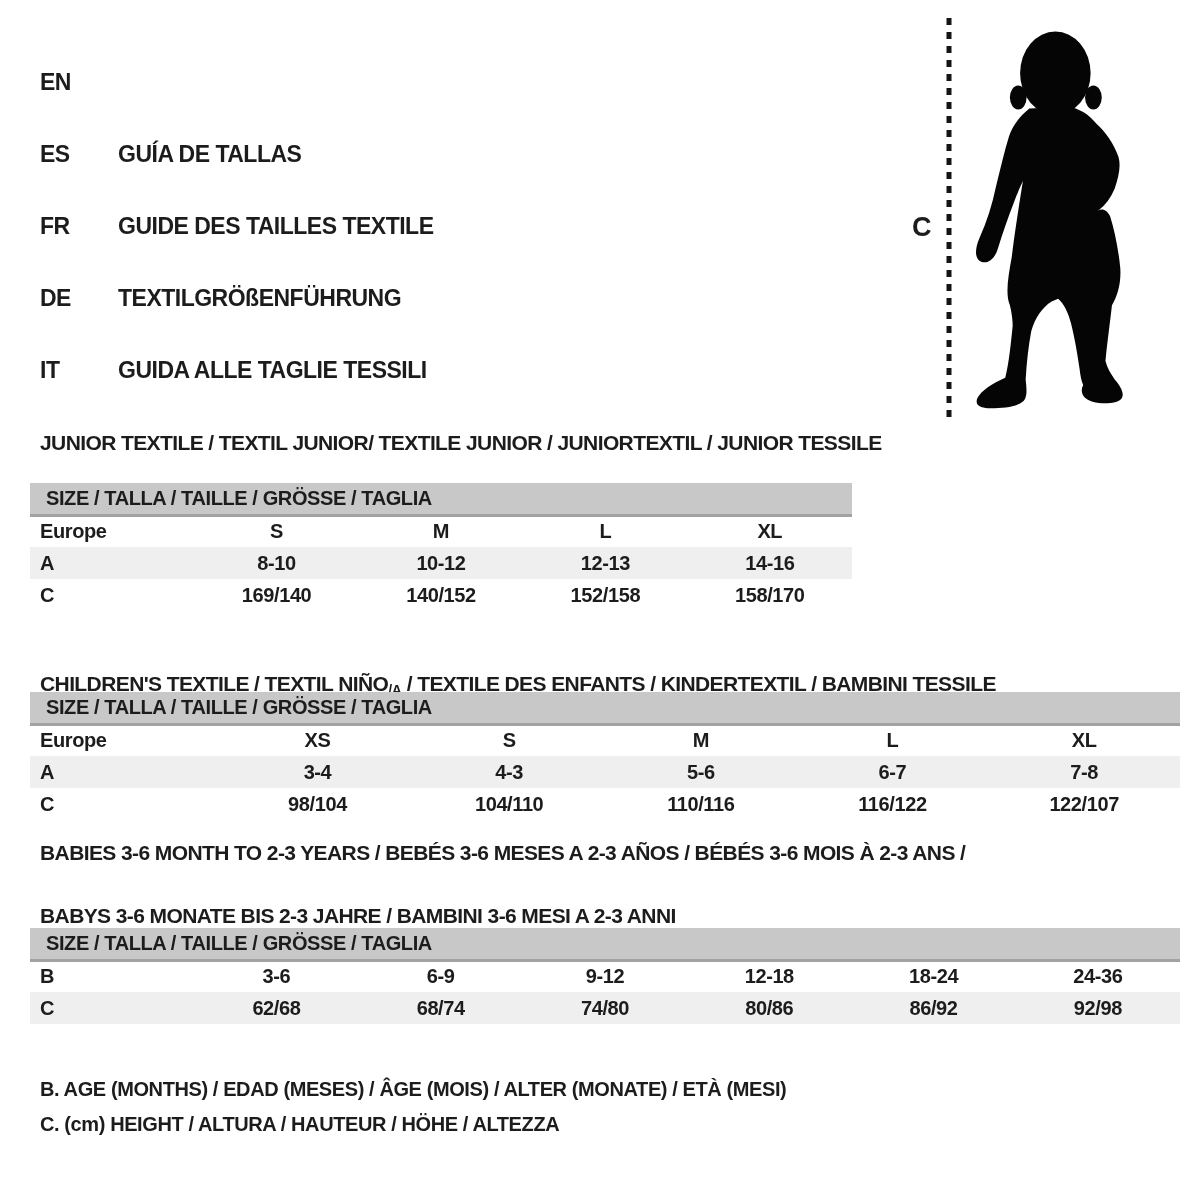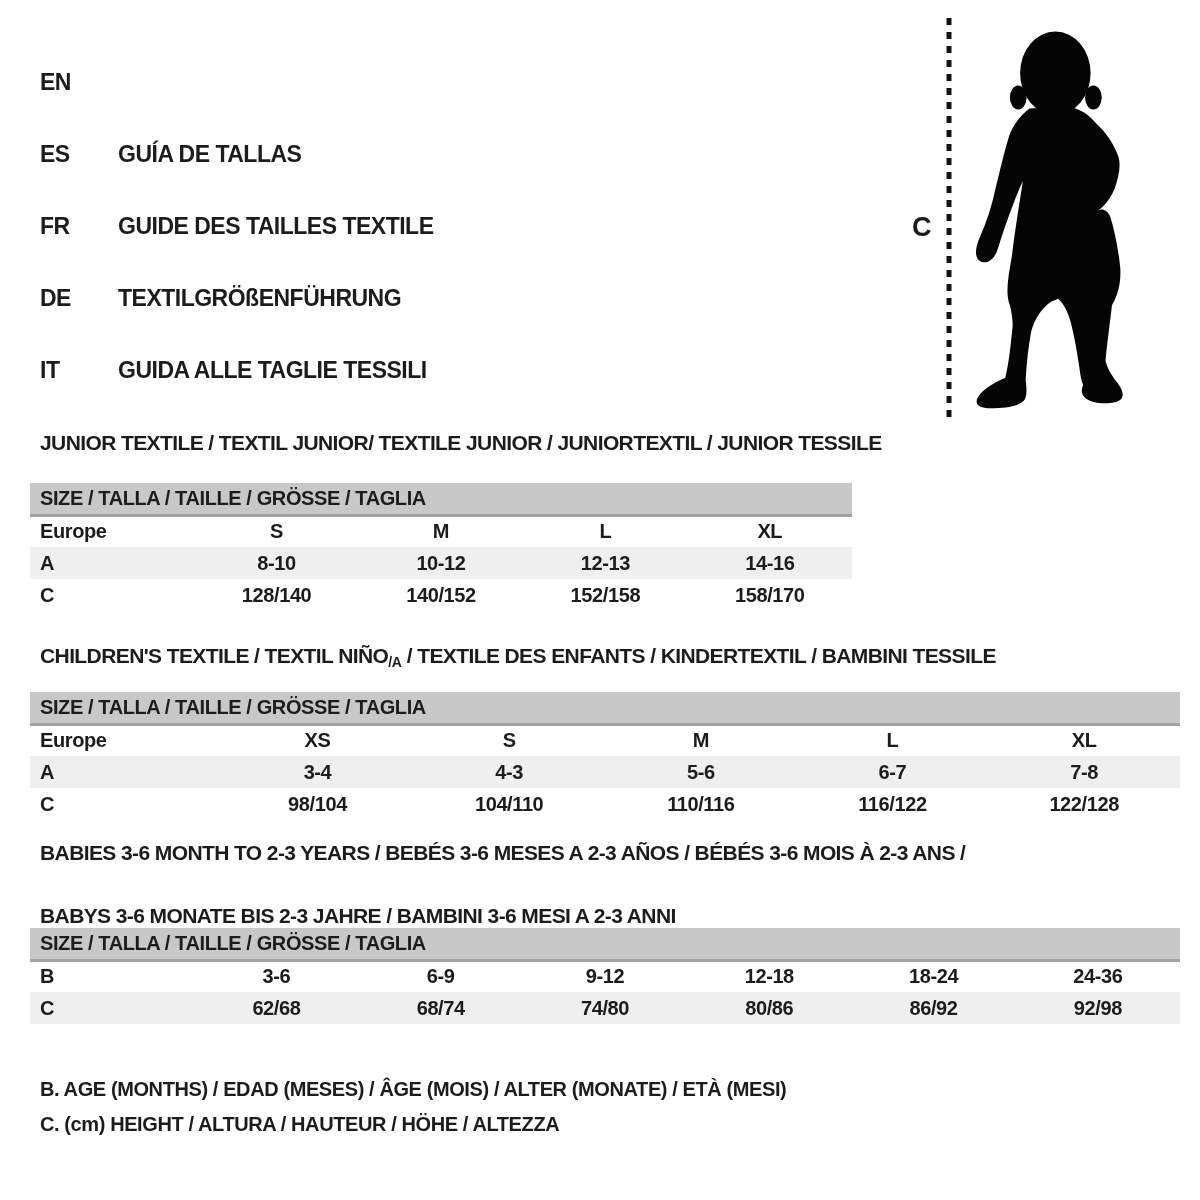--- a/index.html
+++ b/index.html
@@ -26,30 +26,30 @@
   .sub { font-size:14px; vertical-align:-4px; letter-spacing:-0.4px; }
   
   table.size-table { position:absolute; left:30px; border-collapse:collapse; table-layout:fixed; }
   table.size-table th, table.size-table td {
     font-size:20px; letter-spacing:-0.4px; font-weight:700;
     height:32px; vertical-align:middle; overflow:hidden; white-space:nowrap;
   }
   th.size-header {
     background:#c8c8c8;
     border-bottom:3px solid #a2a2a2;
-    text-align:left; padding-left:10px; height:30px;
+    text-align:left; padding-left:16px; height:30px;
   }
   th.row-label { text-align:left; padding-left:10px; width:100px; }
   td.value-cell { text-align:center; }
   tr.shaded { background:#efefef; }
   #table-junior   { top:483px; width:822px; }
   #table-children { top:692px; width:1150px; }
   #table-babies   { top:928px; width:1150px; }
   #title-junior    { top:431px; }
-  #title-children  { top:644px; }
+  #title-children  { top:672px; }
   #title-babies-1  { top:841px; }
   #title-babies-2  { top:904px; }
   
   .legend { position:absolute; left:40px; top:1072px; }
   .legend-line { font-size:20px; letter-spacing:-0.4px; height:35px; display:flex; align-items:center; }
 </style>
 </head>
 <body>
 
 <div class="lang-block">
@@ -140,21 +140,21 @@
       </tr>
       <tr class="shaded">
         <th class="row-label">A</th>
         <td class="value-cell">8-10</td>
         <td class="value-cell">10-12</td>
         <td class="value-cell">12-13</td>
         <td class="value-cell">14-16</td>
       </tr>
       <tr>
         <th class="row-label">C</th>
-        <td class="value-cell">128/140</td>
+        <td class="value-cell">169/140</td>
         <td class="value-cell">140/152</td>
         <td class="value-cell">152/158</td>
         <td class="value-cell">158/170</td>
       </tr>
     </tbody>
   </table>
 
 <div class="section-title" id="title-children"><span>CHILDREN'S TEXTILE / TEXTIL NIÑO</span><span class="sub">/A</span><span> / TEXTILE DES ENFANTS / KINDERTEXTIL / BAMBINI TESSILE</span></div>
 <table class="size-table" id="table-children">
     <thead>
@@ -178,21 +178,21 @@
         <td class="value-cell">5-6</td>
         <td class="value-cell">6-7</td>
         <td class="value-cell">7-8</td>
       </tr>
       <tr>
         <th class="row-label">C</th>
         <td class="value-cell">98/104</td>
         <td class="value-cell">104/110</td>
         <td class="value-cell">110/116</td>
         <td class="value-cell">116/122</td>
-        <td class="value-cell">122/128</td>
+        <td class="value-cell">122/107</td>
       </tr>
     </tbody>
   </table>
 
 <div class="section-title" id="title-babies-1">BABIES 3-6 MONTH TO 2-3 YEARS / BEBÉS 3-6 MESES A 2-3 AÑOS / BÉBÉS 3-6 MOIS À 2-3 ANS /</div>
 <div class="section-title" id="title-babies-2">BABYS 3-6 MONATE BIS 2-3 JAHRE / BAMBINI 3-6 MESI A 2-3 ANNI</div>
 <table class="size-table" id="table-babies">
     <thead>
       <tr>
         <th class="size-header" colspan="7">SIZE / TALLA / TAILLE / GRÖSSE / TAGLIA</th>

